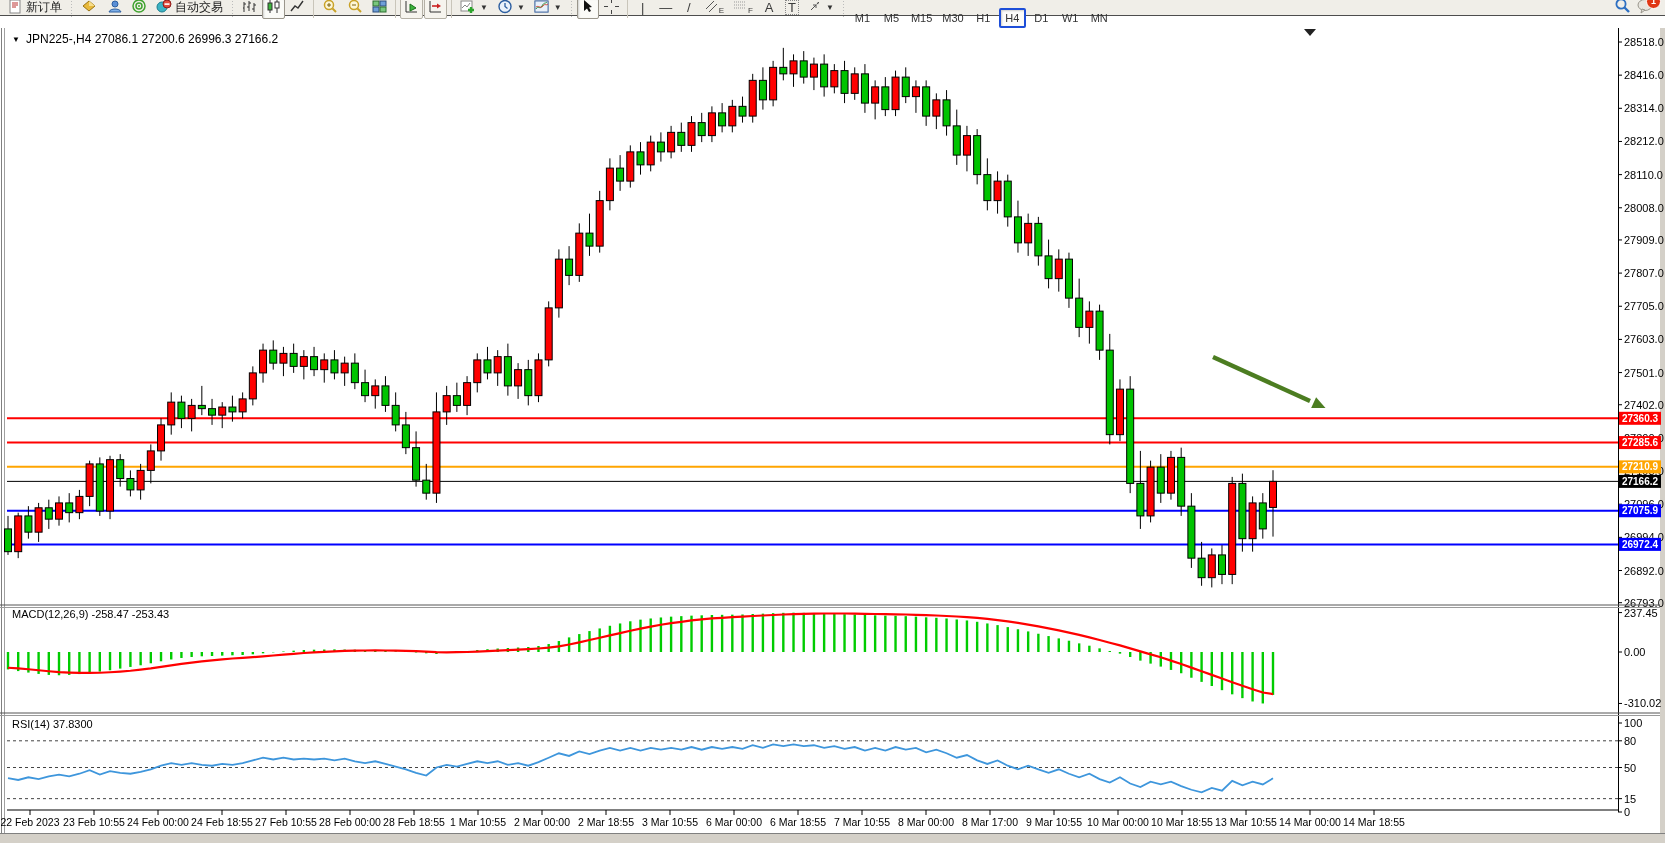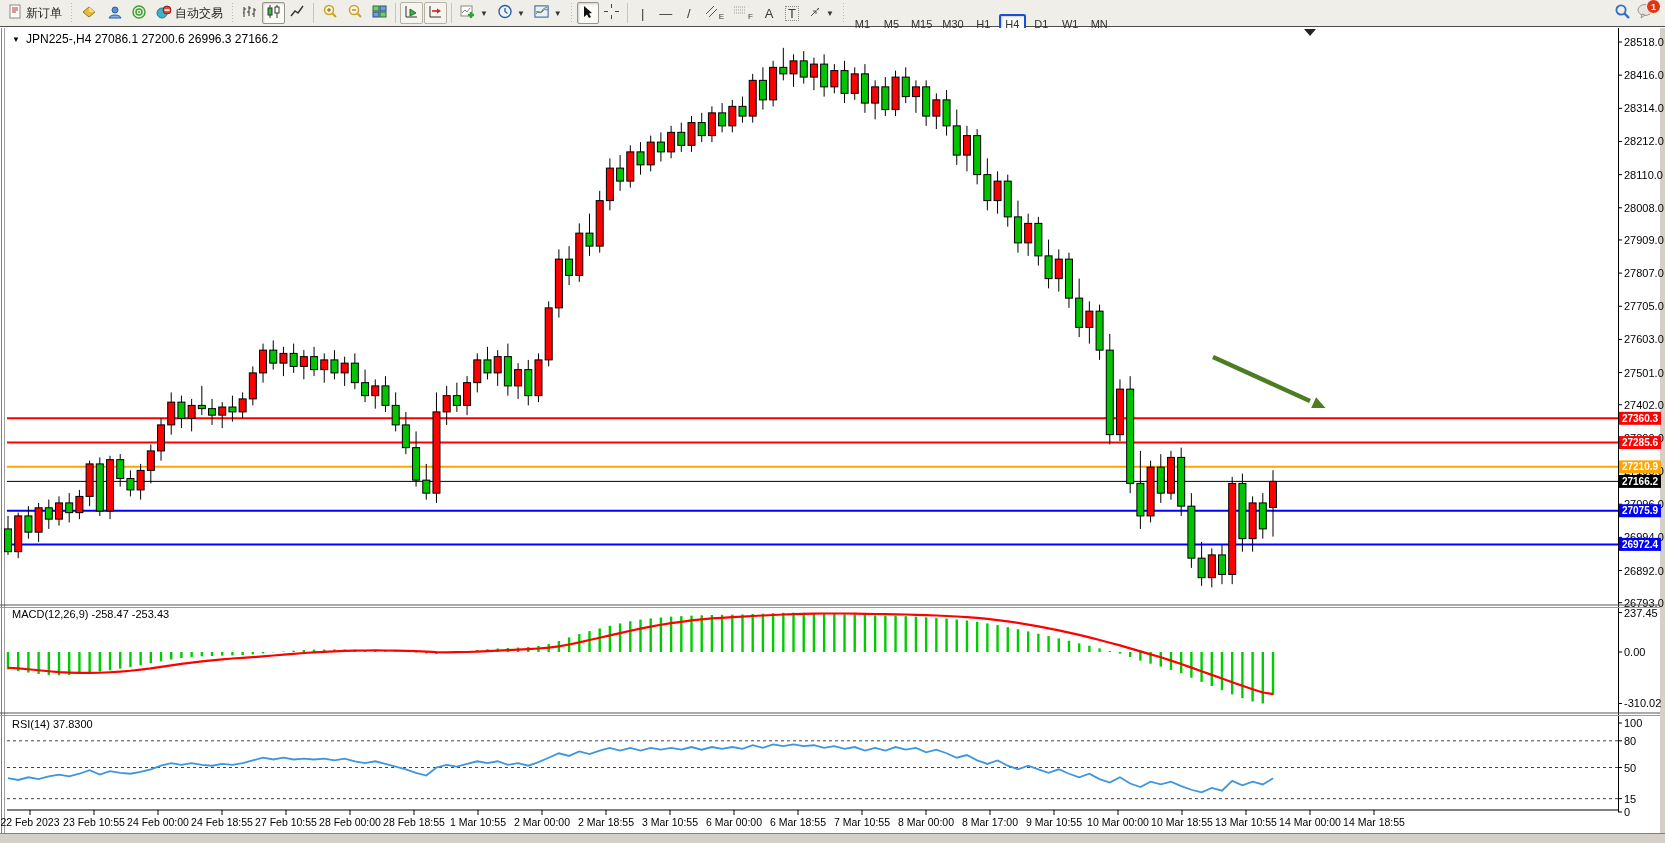--- a/index.html
+++ b/index.html
@@ -1,18 +1,18 @@
 <!DOCTYPE html>
 <html><head>
 <meta charset="utf-8">
 <style>
   html,body{margin:0;padding:0;background:#d4d0c8;font-family:"Liberation Sans",sans-serif;}
   #app{position:relative;width:1665px;height:843px;background:#fff;overflow:hidden;}
   
-  .toolbar{position:absolute;top:0;left:0;width:1665px;height:27px;background:#f0eee8;
+  .toolbar{position:absolute;top:0;left:0;width:1665px;height:16px;background:#f0eee8;
     border-bottom:1px solid #4d4d4d;display:flex;align-items:center;padding:0 4px;box-sizing:border-box;gap:1px;}
   .tb-btn{height:22px;min-width:22px;display:flex;align-items:center;justify-content:center;
     padding:0 3px;border:1px solid transparent;border-radius:2px;box-sizing:border-box;gap:3px;
     font-size:12px;color:#222;cursor:default;}
   .tb-btn.pressed{background:#fbfbf8;border:1px solid #9a968c;box-shadow:inset 1px 1px 2px rgba(0,0,0,.18);}
   .tb-btn.toggled{border:1px solid #b5b1a6;background:#f6f4ee;}
   .tb-handle{width:5px;height:20px;margin:0 2px;
     background-image:repeating-linear-gradient(to bottom,#bbb 0 1px,transparent 1px 3px);
     background-size:1px 100%;background-repeat:repeat-y;background-position:2px 0;}
   .tb-sep{width:1px;height:20px;background:#c9c5ba;margin:0 3px;}

